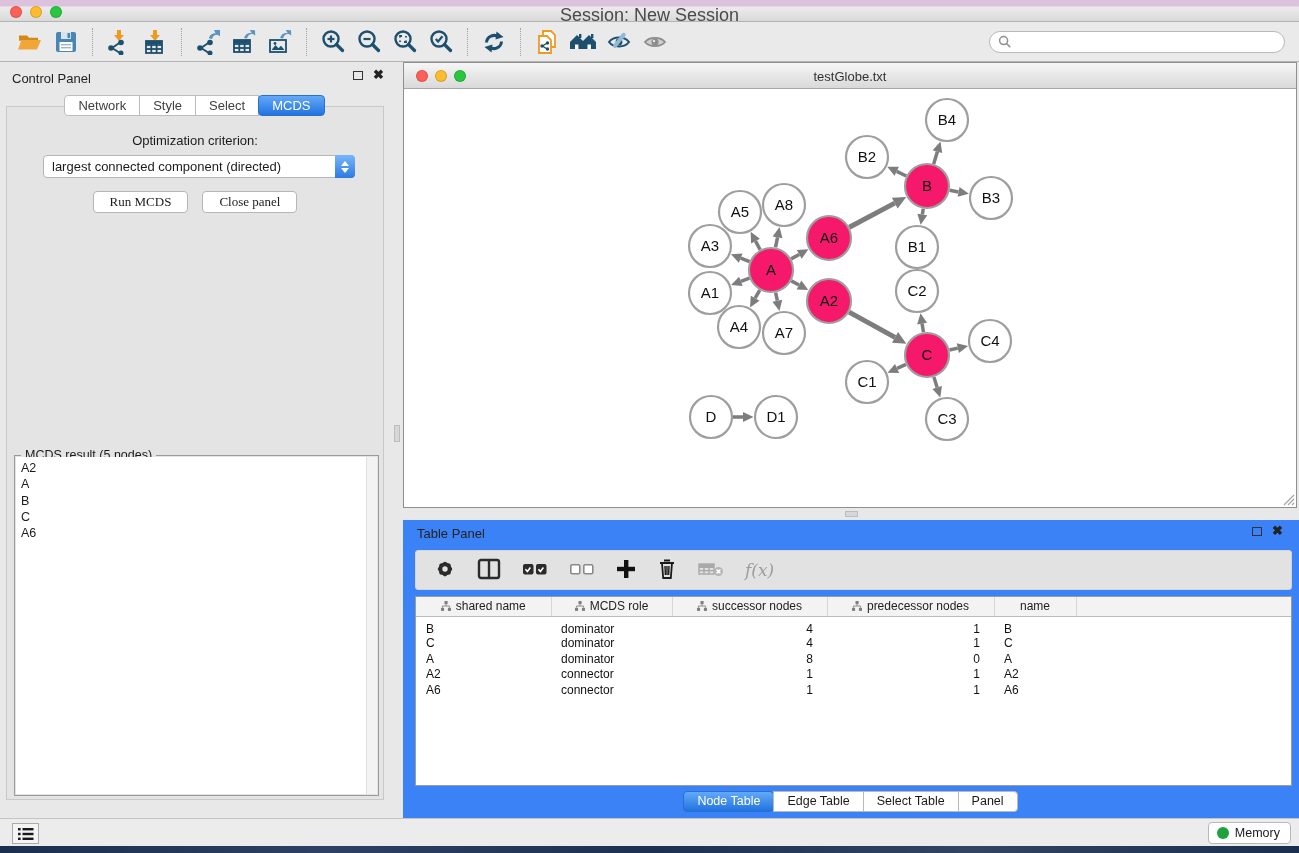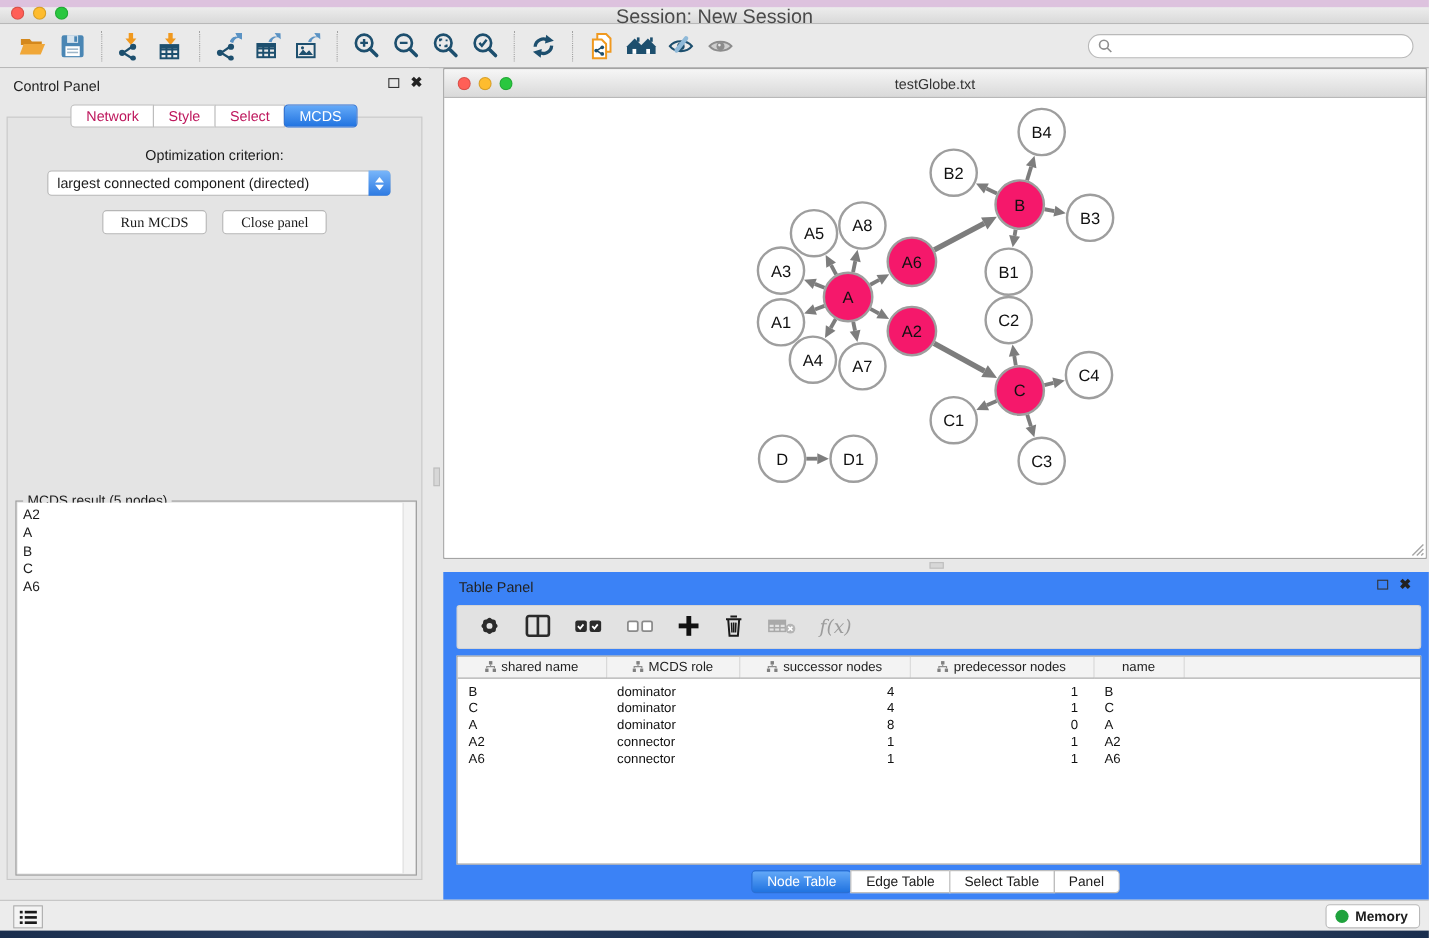--- a/index.html
+++ b/index.html
@@ -25,21 +25,21 @@
   .search-field input { border:none; outline:none; flex:1; font-size:12px; background:transparent; font-family:inherit; }
 
   
   .control-panel { position:absolute; left:0; top:62px; width:390px; height:750px; background:#e8e8e8; }
   .cp-title { position:absolute; left:12px; top:9px; font-size:13px; color:#222; }
   .win-btns { position:absolute; right:6px; top:8px; display:flex; gap:10px; align-items:center; }
   .float-ic { width:10px; height:9px; border:1.6px solid #333; }
   .close-ic { font-size:13px; font-weight:bold; color:#222; line-height:10px; }
   .cp-tabs { position:absolute; left:0; top:33px; width:100%; display:flex; justify-content:center; z-index:3; }
   .tab { height:21px; line-height:19px; padding:0 13px; background:#fff; border:1px solid #bdbdbd;
-    margin-left:-1px; font-size:13px; color:#be185d; }
+    margin-left:-1px; font-size:13px; color:#404040; }
   .tab:first-child { border-radius:4px 0 0 4px; }
   .tab:last-child { border-radius:0 4px 4px 0; }
   .tab.sel { background:linear-gradient(#63a9f8,#2173e0); border-color:#2a6fd4; color:#fff; border-radius:4px; }
   .cp-body { position:absolute; left:6px; top:44px; width:378px; height:694px; background:#e4e4e4; border:1px solid #c8c8c8; }
   .opt-label { position:absolute; left:0; top:26px; width:100%; text-align:center; font-size:13px; }
   .dropdown { position:absolute; left:36px; top:48px; width:312px; height:23px; background:#fff;
     border:1px solid #b6b6b6; border-radius:4px; display:flex; align-items:center; }
   .dropdown .dval { flex:1; padding-left:8px; font-size:13px; white-space:nowrap; overflow:hidden; }
   .stepper { width:20px; height:23px; margin-right:-1px; border-radius:0 4px 4px 0;
     background:linear-gradient(#79b6fa,#2d7ae2); display:flex; flex-direction:column; align-items:center; justify-content:center; gap:2px; }
@@ -90,21 +90,21 @@
   .btab { height:21px; line-height:19px; padding:0 13px; background:#fff; border:1px solid #b9b9b9; margin-left:-1px; font-size:12.5px; }
   .btab:first-child { border-radius:4px 0 0 4px; }
   .btab:last-child { border-radius:0 4px 4px 0; }
   .btab.sel { background:linear-gradient(#63a9f8,#2173e0); border-color:#2a6fd4; color:#fff; border-radius:4px; }
 
   
   .status-bar { position:absolute; left:0; top:818px; width:100%; height:28px; background:#ececec; border-top:1px solid #c4c4c4; }
   .list-btn { position:absolute; left:12px; top:4px; width:27px; height:21px; background:#f4f4f4;
     border:1px solid #ababab; display:flex; align-items:center; justify-content:center; }
   .mem-btn { position:absolute; right:8px; top:3px; height:22px; background:#fff; border:1px solid #b9b9b9;
-    border-radius:4px; display:flex; align-items:center; gap:6px; padding:0 10px 0 8px; font-size:12.5px;font-weight:bold; }
+    border-radius:4px; display:flex; align-items:center; gap:6px; padding:0 10px 0 8px; font-size:12.5px; }
   .mem-dot { width:12px; height:12px; border-radius:50%; }
   .bottom-strip { position:absolute; left:0; top:846px; width:100%; height:7px;
     background:linear-gradient(90deg,#1a2e4e,#2c4163 25%,#1c3152 50%,#314562 75%,#1a2e4e); }
 </style>
 </head>
 <body>
 
 <div id="app">
 
   <div class="titlebar">

